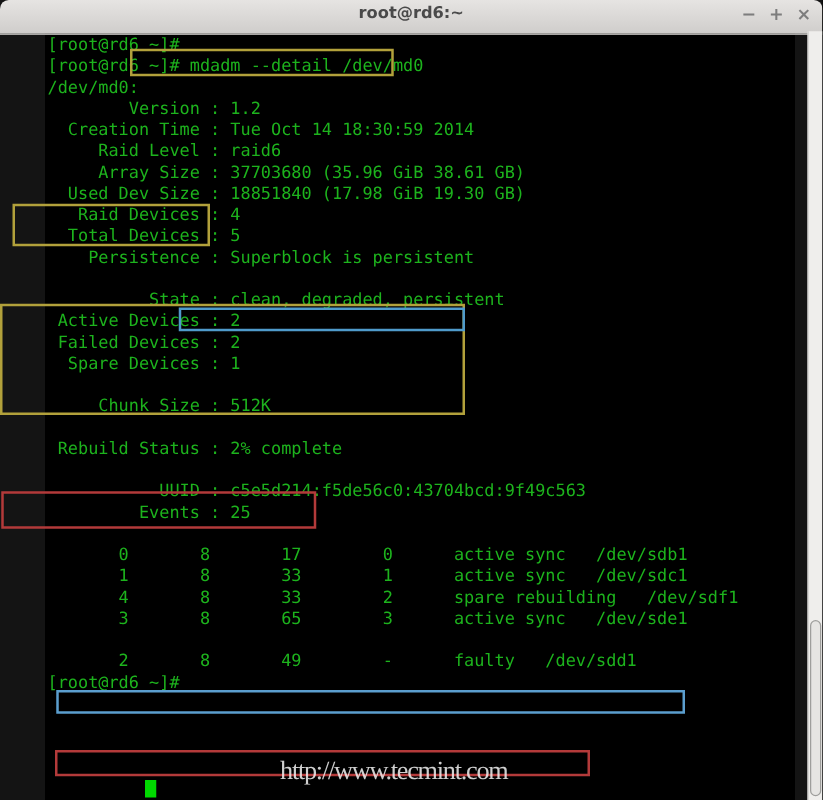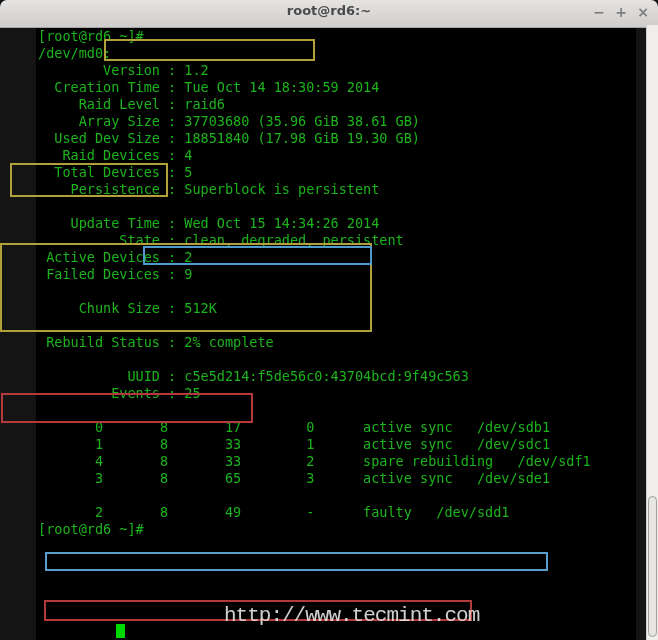--- a/index.html
+++ b/index.html
@@ -47,21 +47,21 @@
 
   
   .cursor{
     position:absolute;left:116px;top:624px;width:9px;height:14px;
     background:var(--cursor-green,#00d900);
   }
 
   
   .watermark{
     position:absolute;left:224px;top:604px;
-    font-family:Liberation Mono, monospace;
+    font-family:Liberation Serif, serif;
     font-size:21px;letter-spacing:-1px;
     color:var(--watermark,#ececec);opacity:.88;
     white-space:nowrap;
   }
 
   
   .scrollbar{
     position:absolute;right:0;top:25px;width:12px;height:615px;
     background:#efeeec;border-left:1px solid #cfcfcd;box-sizing:border-box;
   }
@@ -72,34 +72,35 @@
   }
 </style>
 </head>
 <body>
 
 <div id="root">
 
   <div class="terminal">
     <div class="screen">
         <div class="tline">[root@rd6 ~]#</div>
+        <div class="tline">[root@rd6 ~]# mdadm --detail /dev/md0</div>
         <div class="tline">/dev/md0:</div>
         <div class="tline">        Version : 1.2</div>
         <div class="tline">  Creation Time : Tue Oct 14 18:30:59 2014</div>
         <div class="tline">     Raid Level : raid6</div>
         <div class="tline">     Array Size : 37703680 (35.96 GiB 38.61 GB)</div>
         <div class="tline">  Used Dev Size : 18851840 (17.98 GiB 19.30 GB)</div>
         <div class="tline">   Raid Devices : 4</div>
         <div class="tline">  Total Devices : 5</div>
         <div class="tline">    Persistence : Superblock is persistent</div>
         <div class="tline"></div>
-        <div class="tline">    Update Time : Wed Oct 15 14:34:26 2014</div>
         <div class="tline">          State : clean, degraded, persistent</div>
         <div class="tline"> Active Devices : 2</div>
-        <div class="tline"> Failed Devices : 9</div>
+        <div class="tline"> Failed Devices : 2</div>
+        <div class="tline">  Spare Devices : 1</div>
         <div class="tline"></div>
         <div class="tline">     Chunk Size : 512K</div>
         <div class="tline"></div>
         <div class="tline"> Rebuild Status : 2% complete</div>
         <div class="tline"></div>
         <div class="tline">           UUID : c5e5d214:f5de56c0:43704bcd:9f49c563</div>
         <div class="tline">         Events : 25</div>
         <div class="tline"></div>
         <div class="tline">       0       8       17        0      active sync   /dev/sdb1</div>
         <div class="tline">       1       8       33        1      active sync   /dev/sdc1</div>

